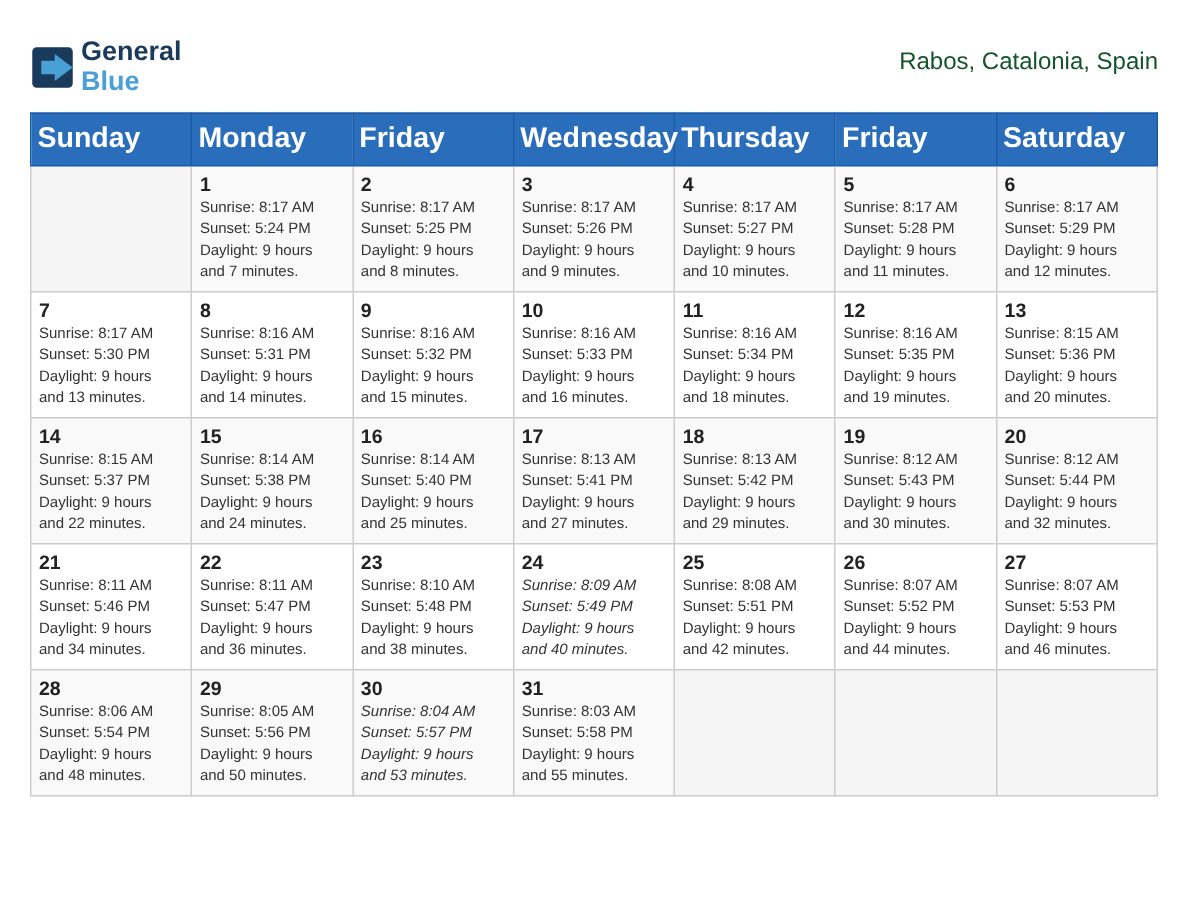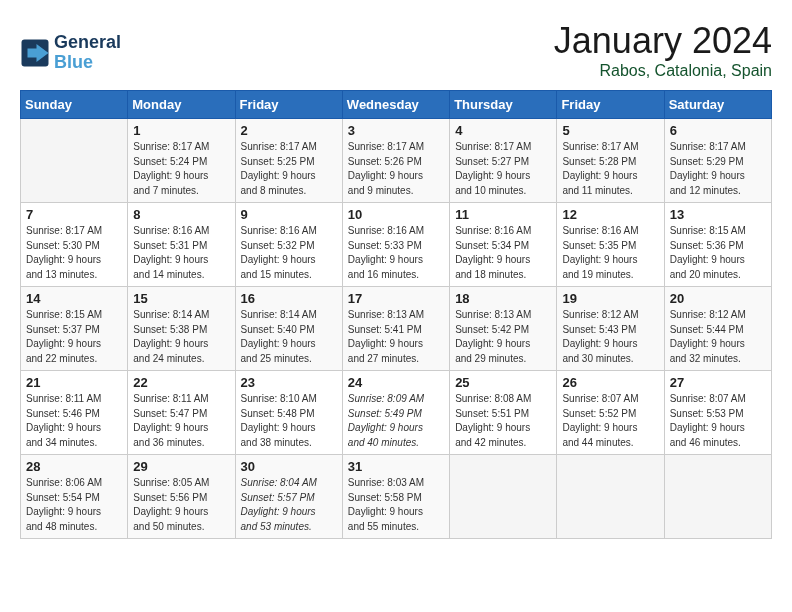--- a/index.html
+++ b/index.html
@@ -39,21 +39,21 @@
       color: #14532d;
     }
     table {
       width: 100%;
       border-collapse: collapse;
       table-layout: fixed;
     }
     thead th {
       background-color: #2a6ebb;
       color: #fff;
-      font-size: 13px;
+      font-size: 19px;
       padding: 6px 4px;
       text-align: left;
       border: 1px solid #1a5aaa;
     }
     tbody td {
       border: 1px solid #ccc;
       vertical-align: top;
       padding: 4px 5px;
       font-size: 10.5px;
       color: #222;
@@ -86,21 +86,20 @@
     <svg class="logo-icon" viewBox="0 0 40 40">
       <rect x="2" y="2" width="36" height="36" rx="4" fill="#1a3a5c"></rect>
       <polygon points="22,8 38,20 22,32 22,26 10,26 10,14 22,14" fill="#4a9fd4"></polygon>
     </svg>
     <div>
       <div style="font-size:18px;font-weight:bold;color:#1a3a5c;line-height:1.1;">General</div>
       <div style="font-size:18px;font-weight:bold;color:#4a9fd4;line-height:1.1;">Blue</div>
     </div>
   </div>
   <div class="title-block">
-    <div class="calendar-title">January 2024</div>
     <div class="calendar-subtitle">Rabos, Catalonia, Spain</div>
   </div>
 </div>
 
 <table>
   <thead>
     <tr id="weekday-header">
         <th>Sunday</th>
         <th>Monday</th>
         <th>Friday</th>

